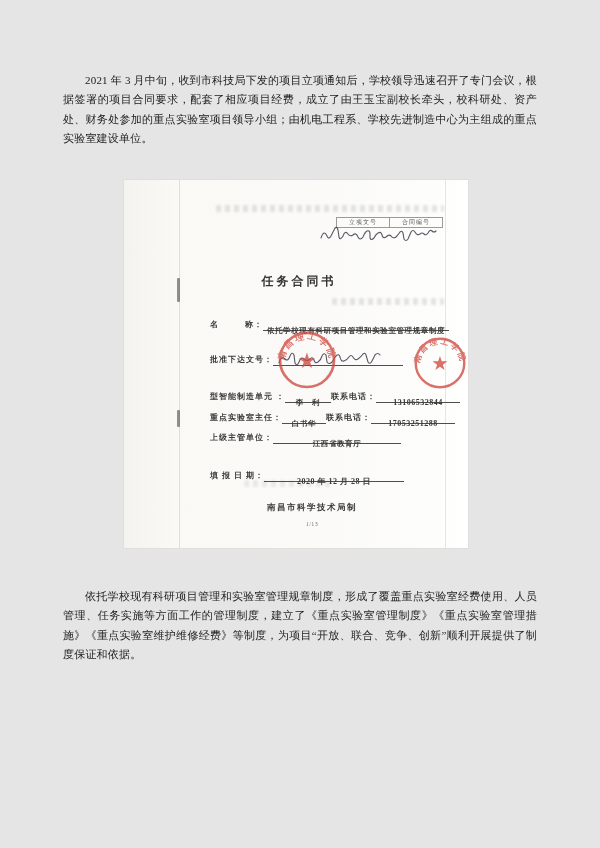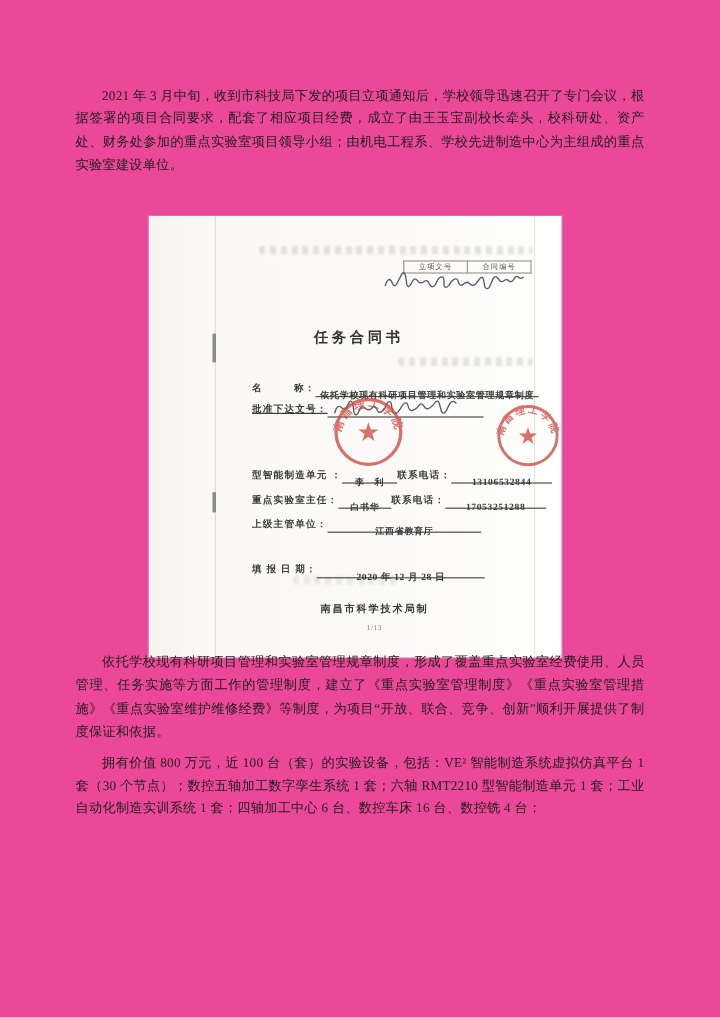--- a/index.html
+++ b/index.html
@@ -1,33 +1,33 @@
 <!DOCTYPE html>
 <html><head>
 <meta charset="utf-8">
 <style>
   html,body{margin:0;padding:0;background:#ffffff;}
   .page{
     position:relative;
     width:600px;height:848px;
-    background:#ec4899;
+    background:#e5e5e5;
     overflow:hidden;
     font-family:"Liberation Serif","DejaVu Serif",serif;
     color:#1b1b1b;
   }
   
   .para{
     position:absolute;left:63px;width:474px;
     margin:0;
     font-size:11px;line-height:19.4px;
     text-align:justify;text-indent:2em;
     letter-spacing:.2px;
     color:#1c1c1c;
   }
-  .para-block{position:absolute;left:63px;top:543px;width:474px;}
+  .para-block{position:absolute;left:63px;top:587px;width:474px;}
   .para-block p{
     margin:0 0 6px 0;
     font-size:11px;line-height:19.4px;
     text-align:justify;text-indent:2em;
     letter-spacing:.2px;color:#1c1c1c;
   }
   
   .scan{
     position:absolute;left:124px;top:180px;width:344px;height:368px;
     background:linear-gradient(90deg,#f4f3f0 0%,#faf9f6 16%,#fbfaf8 58%,#fdfdfb 90%,#ffffff 100%);
@@ -62,21 +62,21 @@
     position:absolute;left:50%;top:93px;transform:translateX(-50%);margin-left:3px;
     font-size:12px;font-weight:bold;letter-spacing:3px;color:#333;white-space:nowrap;
   }
   .row{position:absolute;left:86px;white-space:nowrap;font-weight:bold;color:#3a3a3a;}
   .lbl{font-size:8px;letter-spacing:1px;}
   .sp{display:inline-block;width:26px;}
   .ul{display:inline-block;border-bottom:1px solid #4e4e4e;text-align:center;vertical-align:bottom;height:11px;}
   .val{font-size:7.5px;letter-spacing:.6px;}
   .num{font-size:8px;letter-spacing:.5px;}
   .row-name{top:133px;}
-  .row-appr{top:150px;text-decoration:underline;}
+  .row-appr{top:168px;}
   .row-inst{top:183px;}
   .row-dir{top:205px;}
   .row-cont{top:226px;}
   .row-sup{top:246px;}
   .row-date{top:284px;}
   .suffix{font-size:8px;letter-spacing:1px;}
   .scan-footer{
     position:absolute;left:50%;top:322px;transform:translateX(-50%);margin-left:16px;
     font-size:8.5px;font-weight:bold;letter-spacing:1.5px;color:#3a3a3a;white-space:nowrap;
   }
@@ -157,16 +157,15 @@
       <text fill="#cf4a42" font-size="15" font-weight="bold" letter-spacing="4"><textPath href="#arc2" startOffset="50%" text-anchor="middle">南昌理工学院</textPath></text>
       <text x="50" y="63" text-anchor="middle" font-size="36" fill="#cf4a42">★</text>
     </svg>
 
     <div class="scan-footer">南昌市科学技术局制</div>
     <div class="scan-pageno">1/13</div>
   </div>
 
   <div class="para-block">
     <p>依托学校现有科研项目管理和实验室管理规章制度，形成了覆盖重点实验室经费使用、人员管理、任务实施等方面工作的管理制度，建立了《重点实验室管理制度》《重点实验室管理措施》《重点实验室维护维修经费》等制度，为项目“开放、联合、竞争、创新”顺利开展提供了制度保证和依据。</p>
-    <p>拥有价值 800 万元，近 100 台（套）的实验设备，包括：VE² 智能制造系统虚拟仿真平台 1 套（30 个节点）；数控五轴加工数字孪生系统 1 套；六轴 RMT2210 型智能制造单元 1 套；工业自动化制造实训系统 1 套；四轴加工中心 6 台、数控车床 16 台、数控铣 4 台；</p>
   </div>
 
 </div>
 
 </body></html>

